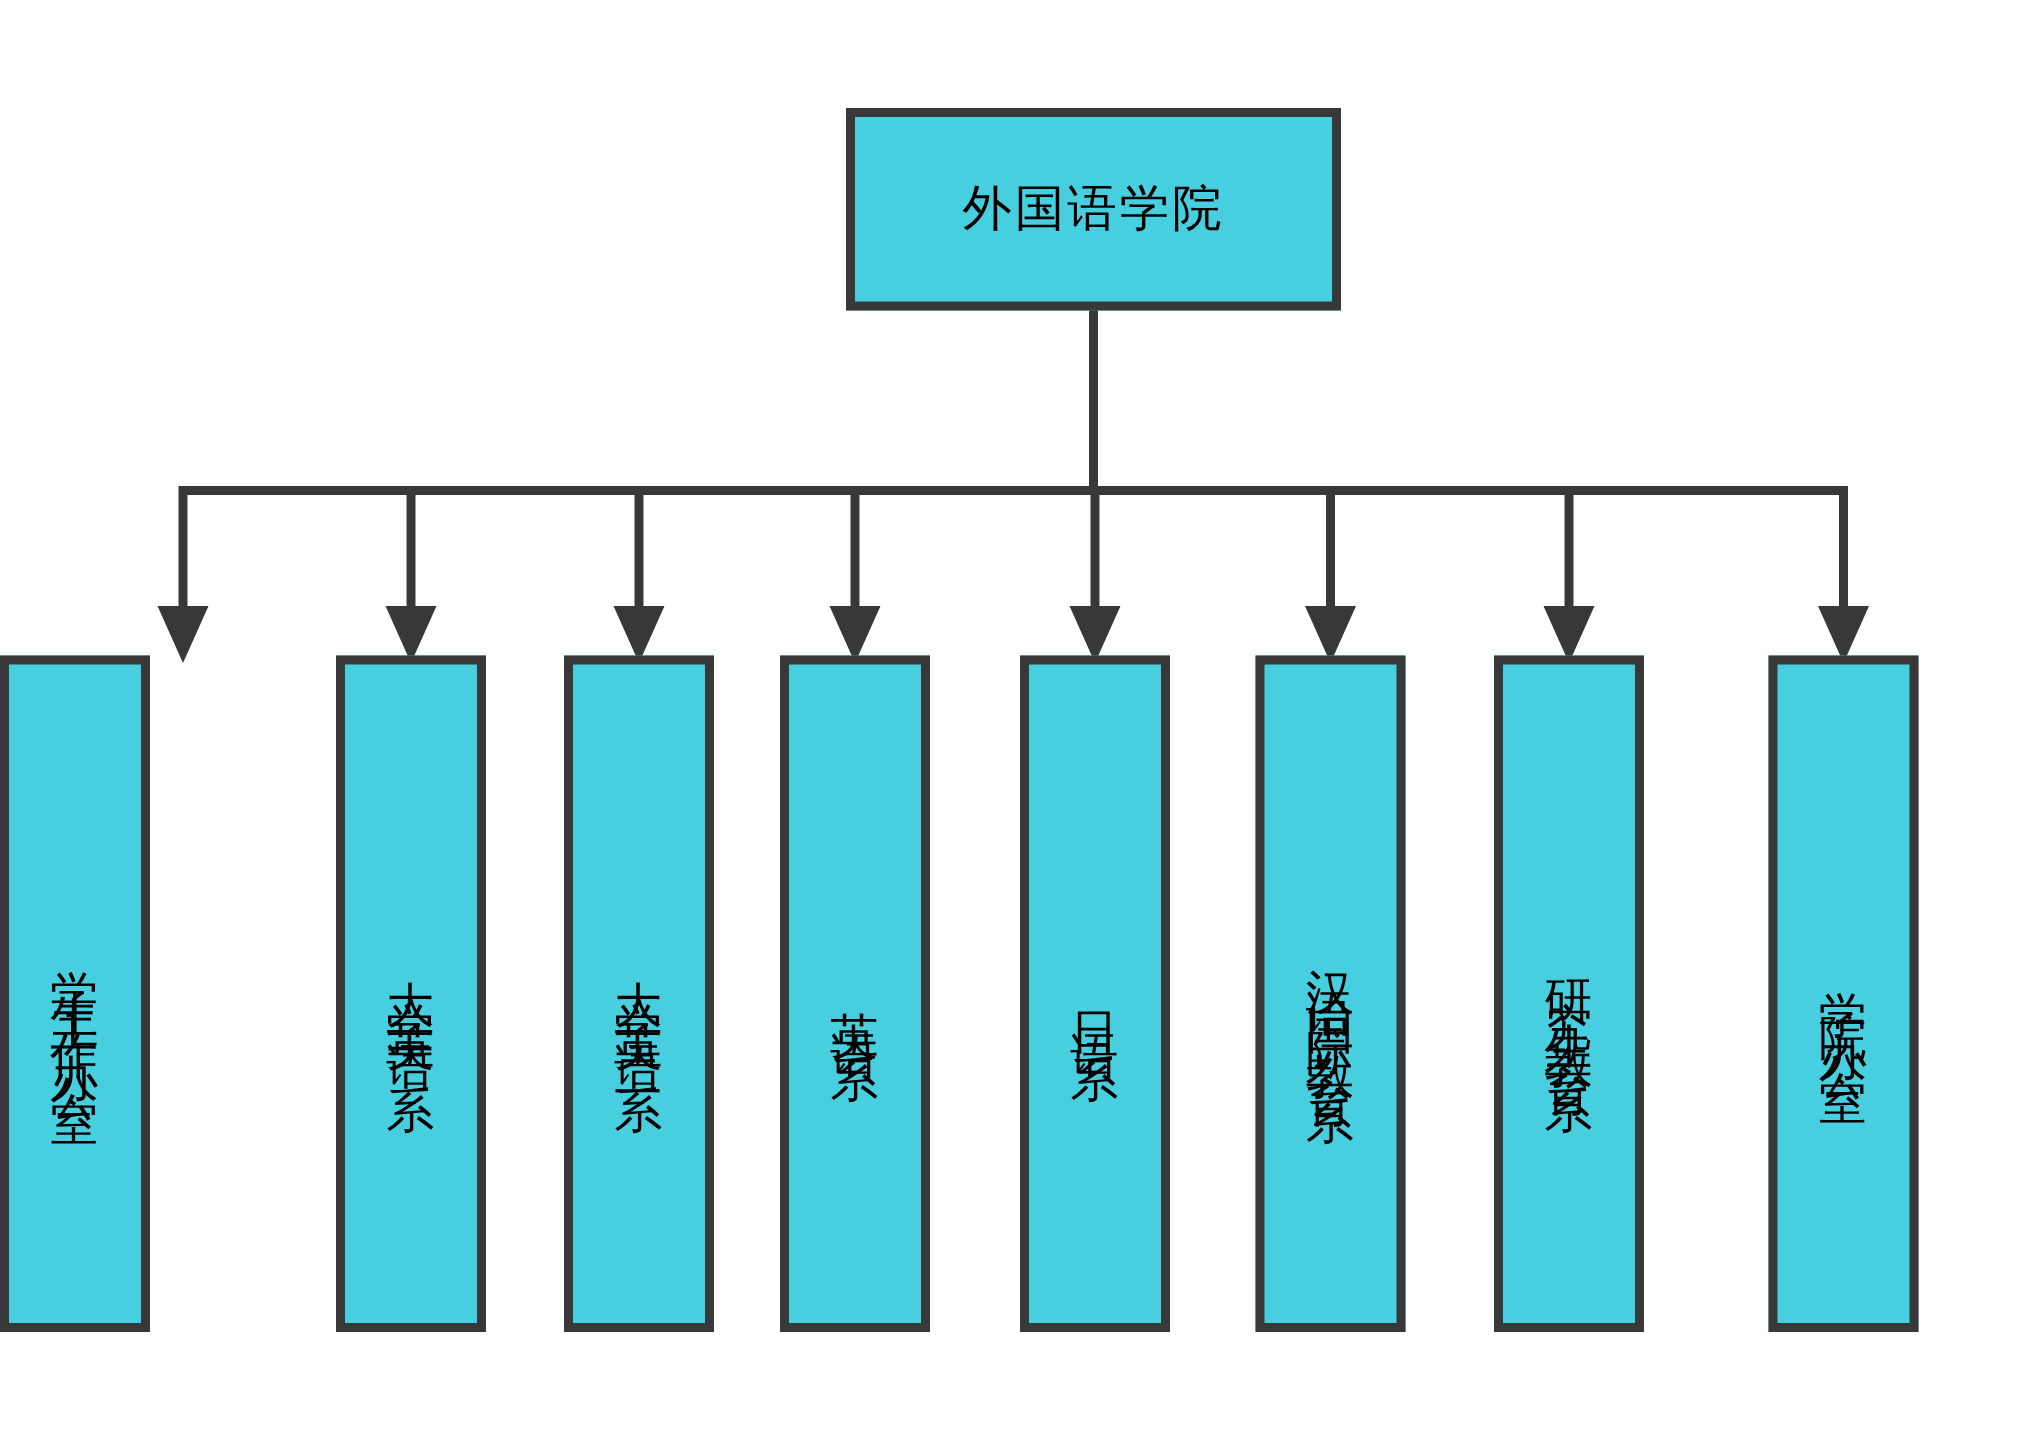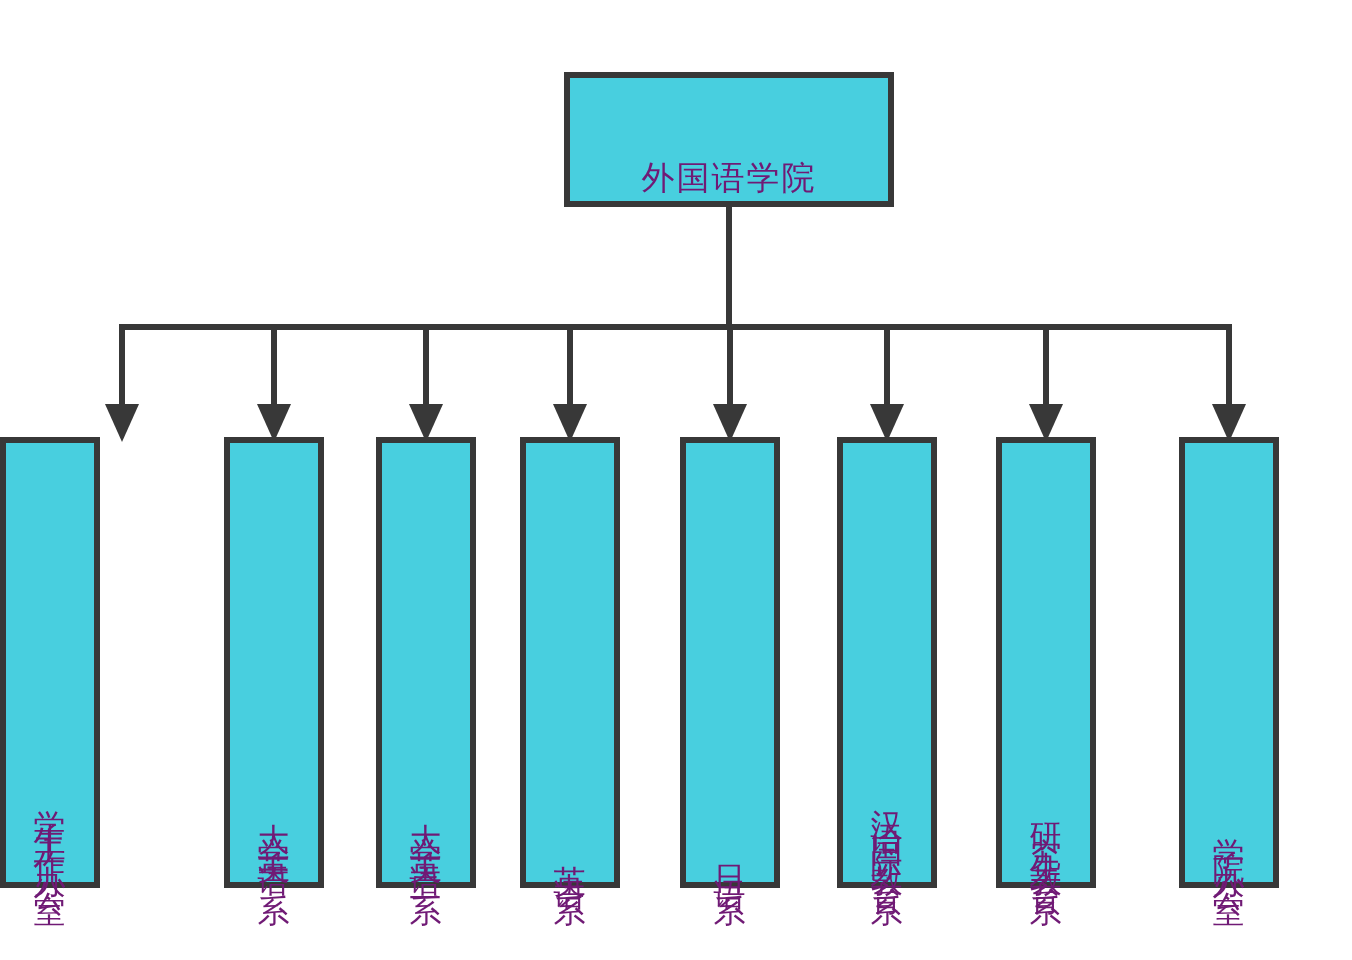--- a/index.html
+++ b/index.html
@@ -22,23 +22,23 @@
     width: 1352px;
     height: 960px;
     pointer-events: none;
   }
   .node {
     position: absolute;
     box-sizing: border-box;
     background: #48cfdf;
     border: 6px solid #383838;
     display: flex;
-    align-items: flex-end;
+    align-items: center;
     justify-content: center;
-    color: #701a75;
+    color: #000000;
   }
   .node-root {
     left: 564px;
     top: 72px;
     width: 330px;
     height: 135px;
     font-size: 33px;
     letter-spacing: 2px;
   }
   .node-child {

